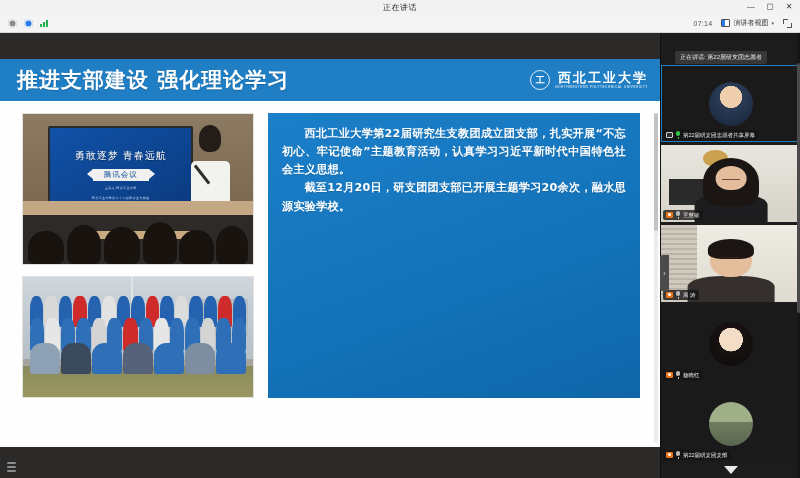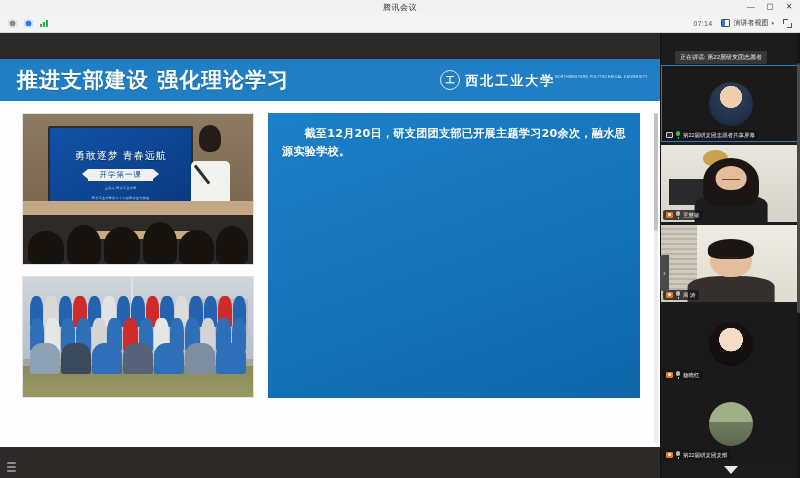--- a/index.html
+++ b/index.html
@@ -108,21 +108,21 @@
   .univ-logo {
     margin-left: auto; padding-right: 12px;
     display: flex; align-items: center; gap: 5px;
   }
   .logo-seal {
     width: 20px; height: 20px; border-radius: 50%;
     border: 1.4px solid rgba(255,255,255,.85);
     display: flex; align-items: center; justify-content: center;
     font-size: 9px; color: #fff; font-weight: bold;
   }
-  .logo-wordmark { display: flex; flex-direction: row; line-height: 1; }
+  .logo-wordmark { display: flex; flex-direction: column; line-height: 1; align-items: flex-end; }
   .logo-cn {
     font-family: "DejaVu Serif", serif;
     font-size: 13px; font-weight: bold; color: #fff; letter-spacing: 2px;
   }
   .logo-en {
     font-size: 3.2px; color: rgba(255,255,255,.92);
     letter-spacing: .5px; margin-top: 2px;
   }
 
   .slide-body {
@@ -348,21 +348,21 @@
   .stage-dots i {
     display: block; width: 9px; height: 2px; background: #8b8b8b; border-radius: 1px;
   }
 </style>
 </head>
 <body>
 
 <div id="app">
 
   <div class="titlebar">
-    <div class="title">腾讯会议</div>
+    <div class="title">正在讲话</div>
     <div class="win-btns">
       <span>—</span>
       <span>▢</span>
       <span>✕</span>
     </div>
   </div>
 
   <div class="toolbar">
     <div class="tb-left">
       <span class="ic ic-shield-grey"></span>
@@ -398,21 +398,21 @@
           </div>
         </div>
       </div>
 
       <div class="slide-body">
 
         <div class="photo" id="photo-top">
           <div class="cls-board"></div>
           <div class="cls-screen">
             <div class="cls-line1">勇敢逐梦  青春远航</div>
-            <div class="cls-ribbon">开学第一课</div>
+            <div class="cls-ribbon">腾讯会议</div>
             <div class="cls-sub">主讲人:西北工业大学</div>
             <div class="cls-sub">西北工业大学第二十二届研究生支教团</div>
           </div>
           <div class="cls-teacher">
             <div class="body"></div>
               <div class="legs"></div>
             <div class="head"></div>
               <div class="hair"></div>
               <div class="strap"></div>
           </div>
@@ -471,20 +471,21 @@
               <div class="grp-p" style="background:#3a4a5c"></div>
             <div class="grp-p" style="background:#2f6fb8"></div>
               <div class="grp-p" style="background:#55627a"></div>
             <div class="grp-p" style="background:#2f6fb8"></div>
               <div class="grp-p" style="background:#7c8ea0"></div>
             <div class="grp-p" style="background:#2f6fb8"></div>
           </div>
         </div>
 
         <div class="text-panel">
+          <p>西北工业大学第22届研究生支教团成立团支部，扎实开展“不忘初心、牢记使命”主题教育活动，认真学习习近平新时代中国特色社会主义思想。</p>
           <p>截至12月20日，研支团团支部已开展主题学习20余次，融水思源实验学校。</p>
         </div>
 
       </div>
 
       <div class="slide-scroll">
           <i></i>
         </div>
     </div>
 

